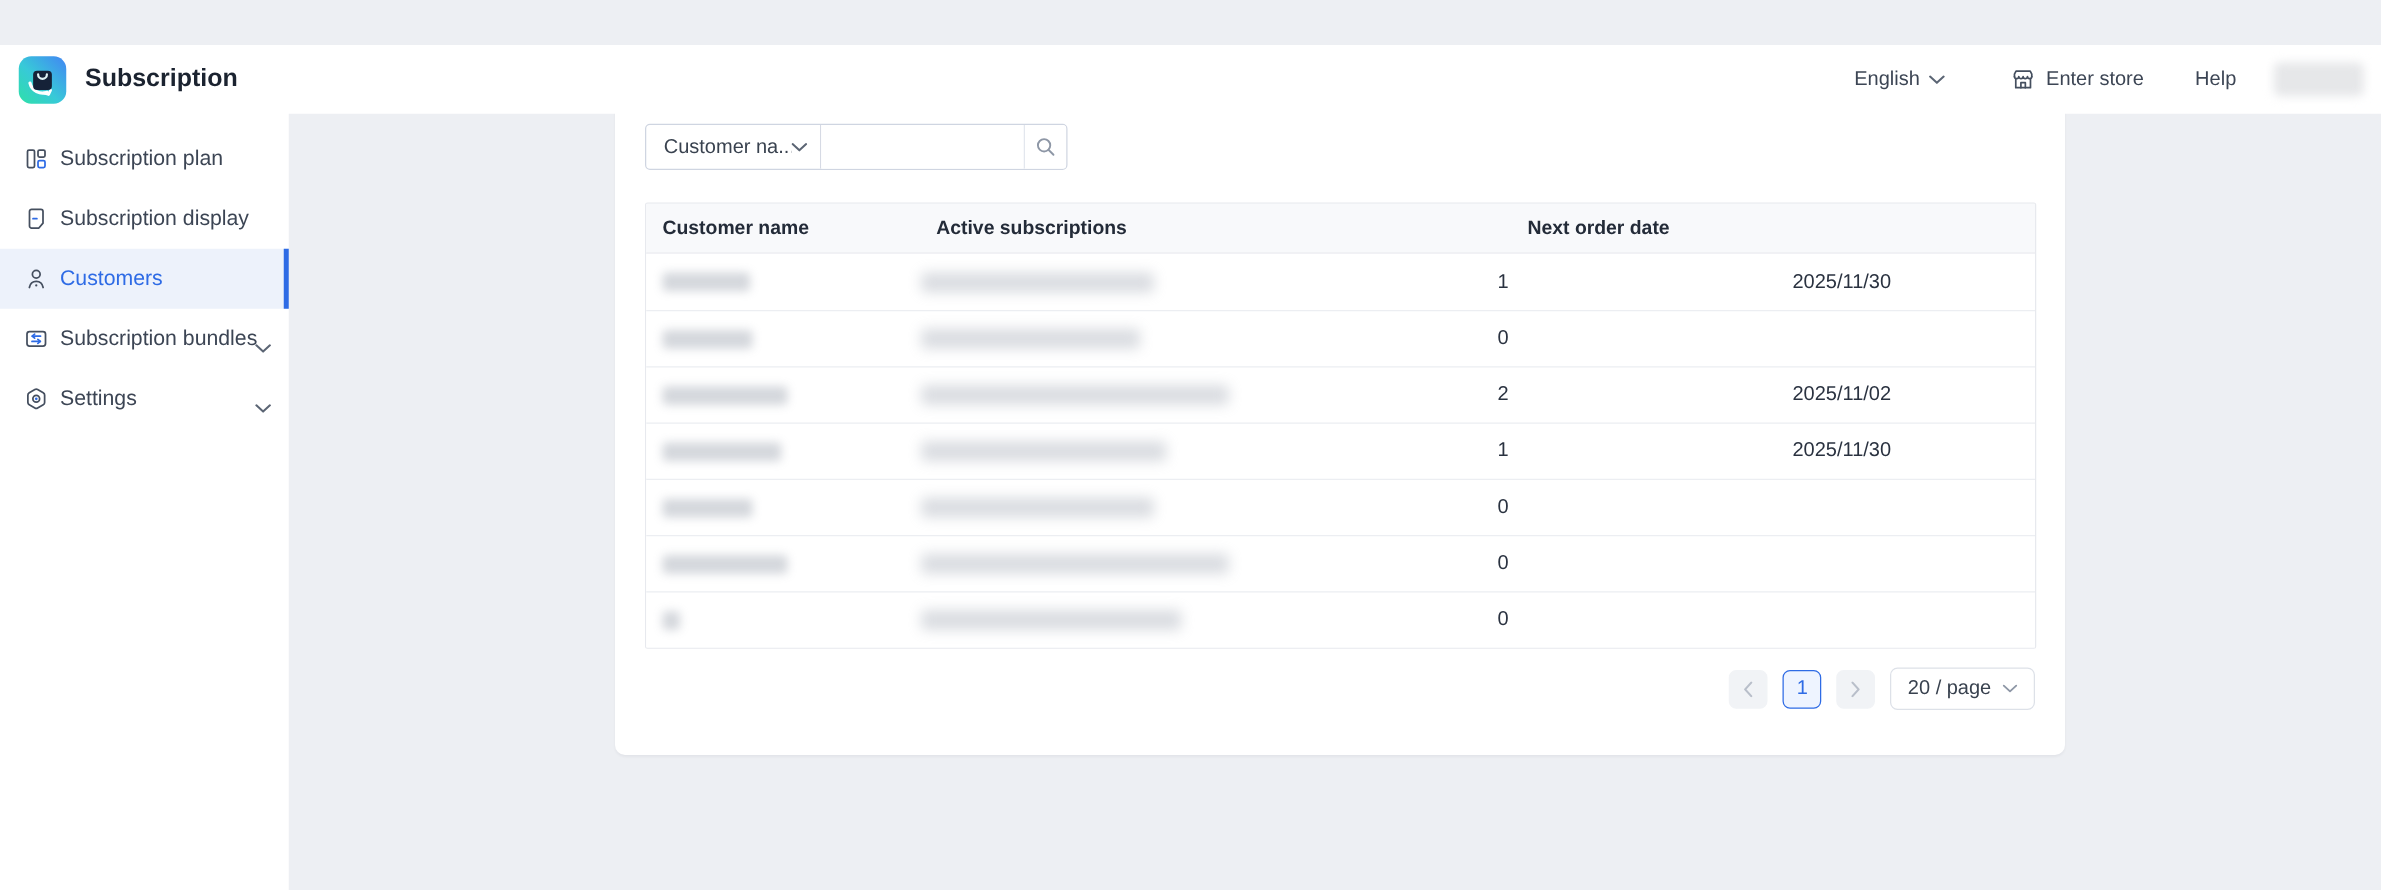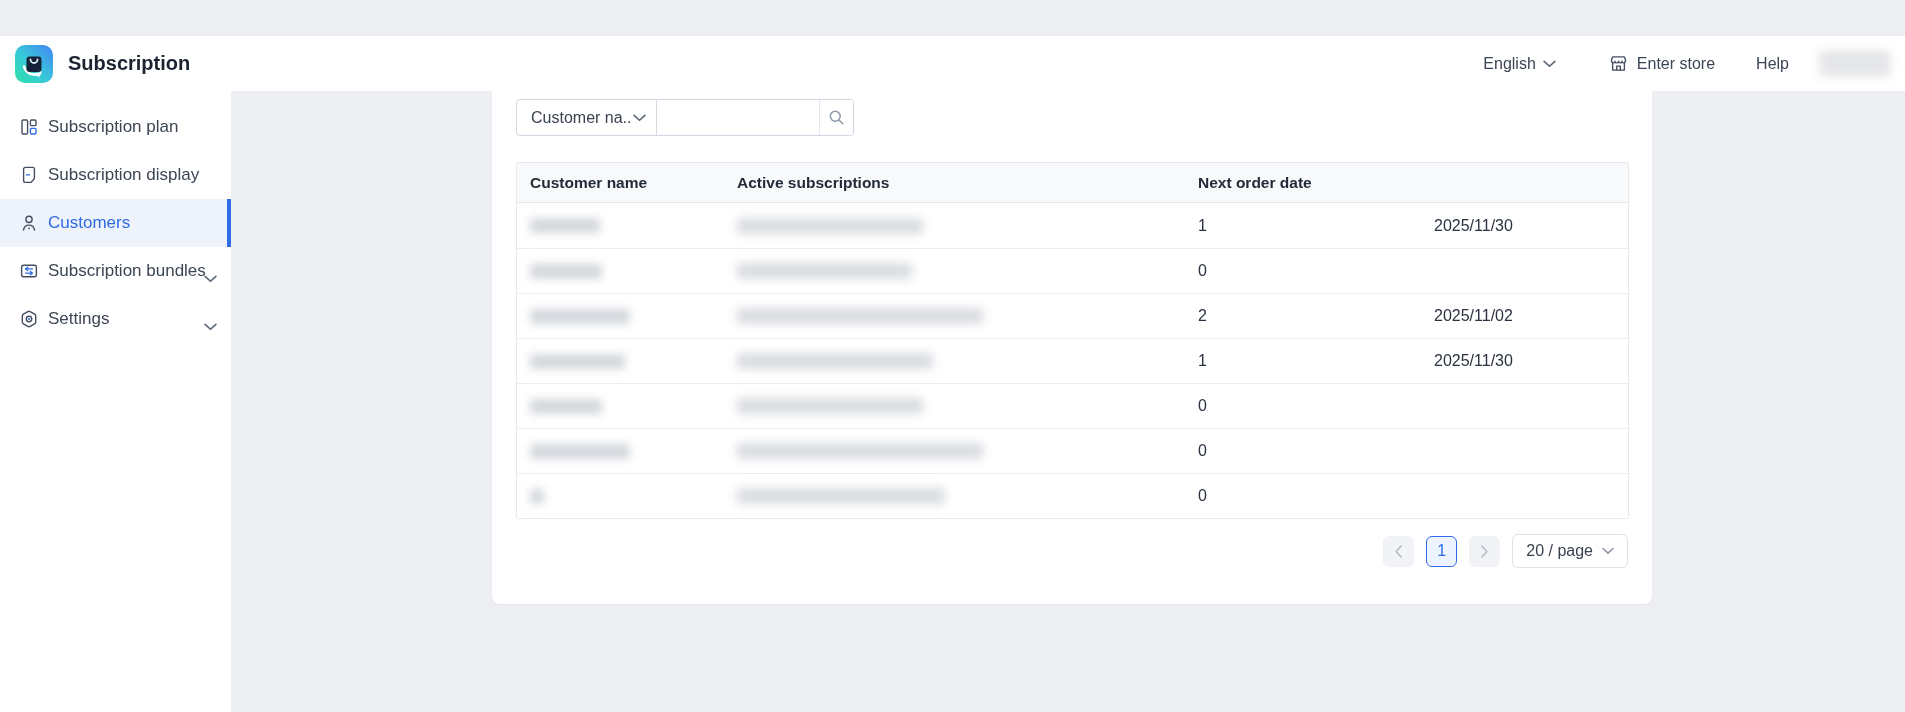--- a/index.html
+++ b/index.html
@@ -70,21 +70,21 @@
     flex:1; border:none; outline:none; font-size:16px; padding:0 10px;
     font-family:"Liberation Sans",sans-serif; color:#39424f; min-width:0;
   }
   .search-btn {
     width:34px; display:flex; align-items:center; justify-content:center;
     border-left:1px solid #e3e7ee; cursor:pointer; background:#fff; flex:0 0 auto;
   }
   
   .table { margin-top:26px; width:1113px; border:1px solid #e7e9ee; border-radius:2px; }
   .trow { display:grid; grid-template-columns:207px 461px 236px 1fr; align-items:center; }
-  .thead { height:40px; background:#f8f9fb; border-bottom:1px solid #e7e9ee; }
+  .thead { height:40px; background:#f8f9fb; border-bottom:1px solid #e7e9ee;gap:12px; }
   .th { font-size:15.5px; font-weight:bold; color:#232b38; padding-left:13px; }
   .tbody-row { height:45px; background:#fff; }
   .tbody-row + .tbody-row { border-top:1px solid #eceef2; }
   .td { font-size:16px; color:#2a3240; padding-left:13px; }
   .blur-name { height:15px; border-radius:3px; background:#9aa1ad; opacity:.42; filter:blur(4px); }
   .blur-email { height:16px; border-radius:3px; background:#a7adb8; opacity:.42; filter:blur(5px); }
   
   .pagination { margin-top:15px; display:flex; align-items:center; justify-content:flex-end; gap:12px; }
   .page-btn {
     width:31px; height:31px; border-radius:6px; background:#f1f3f6; border:1px solid #f1f3f6;

